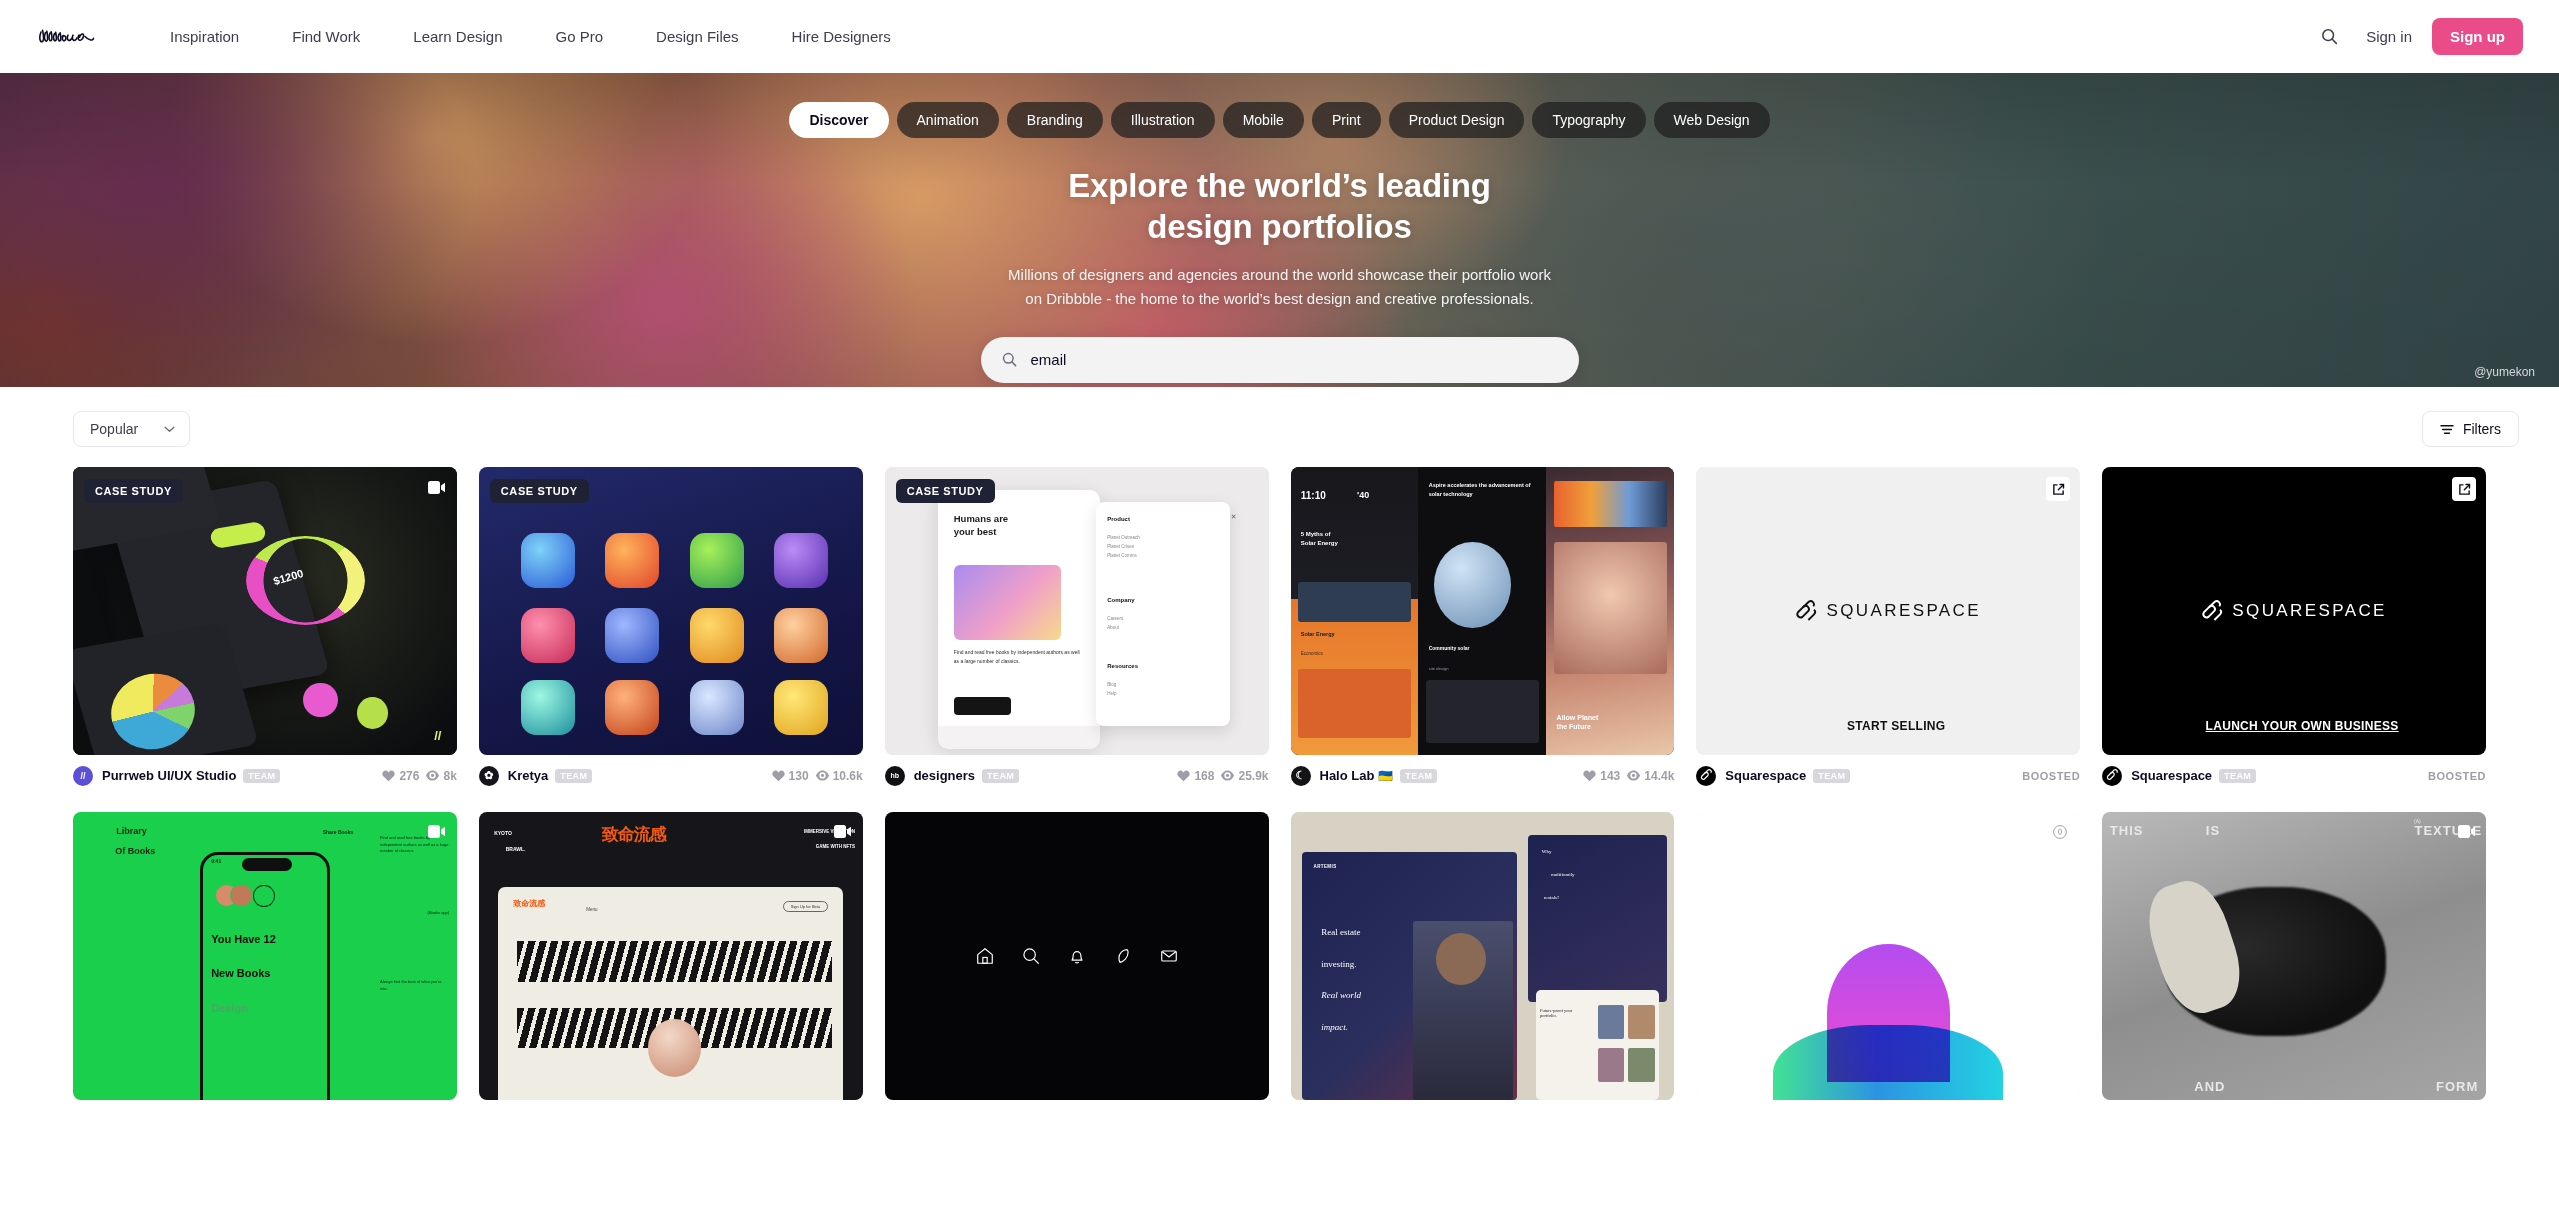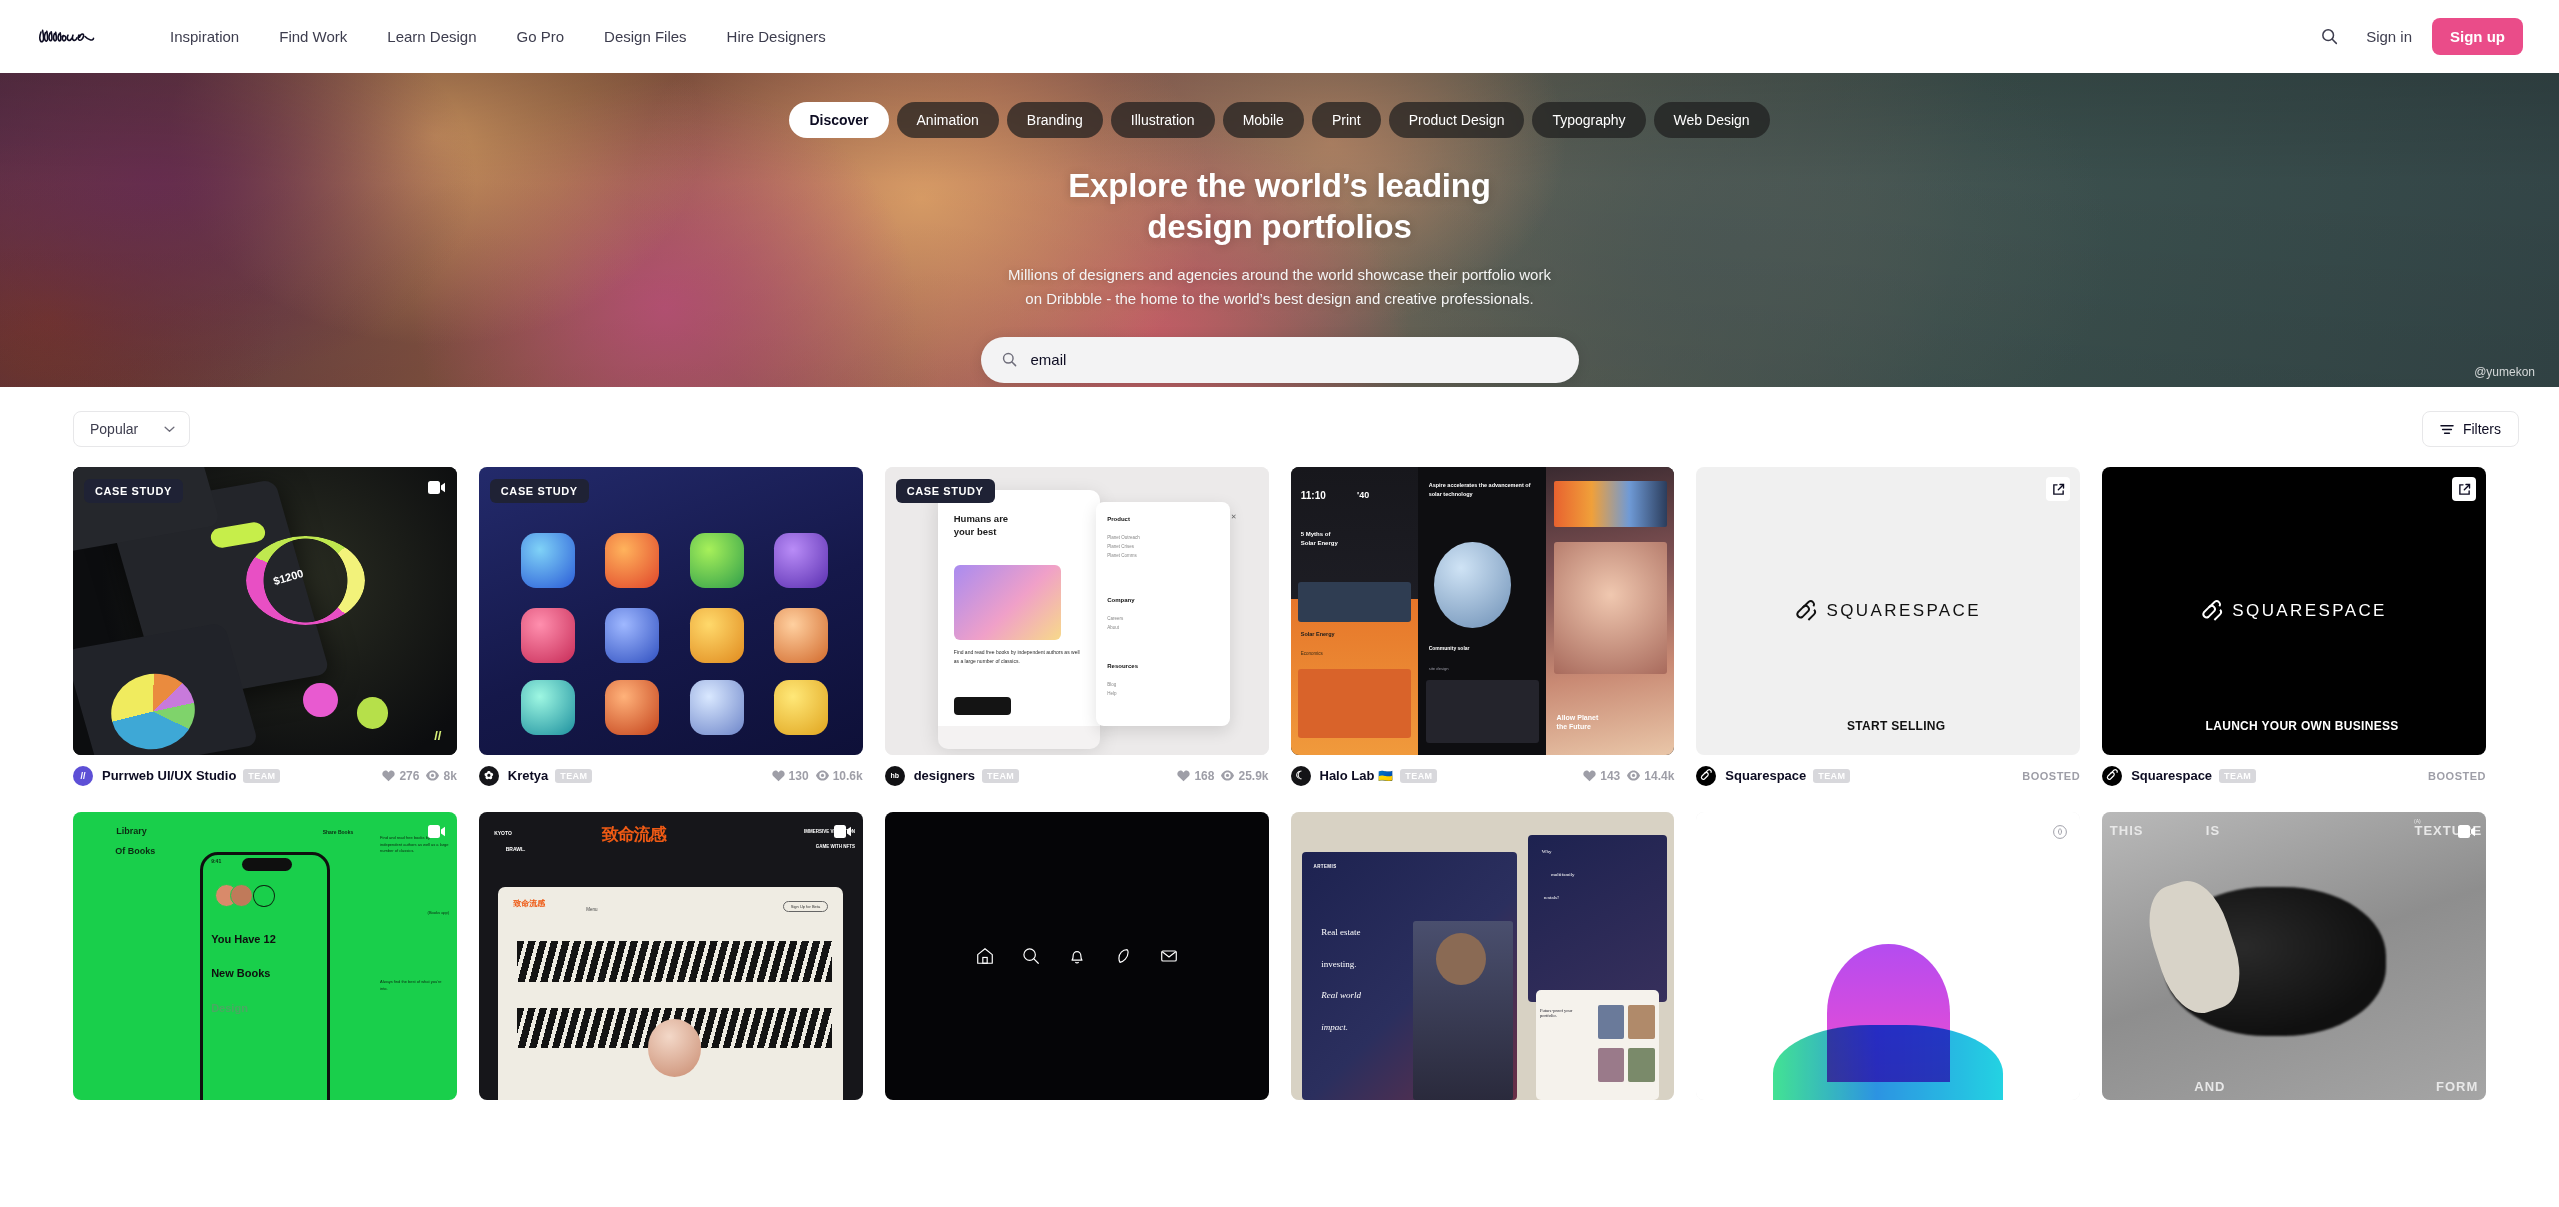--- a/index.html
+++ b/index.html
@@ -17,21 +17,21 @@
     position: relative;
     z-index: 30;
     height: 73px;
     display: flex;
     align-items: center;
     padding: 0 36px 0 38px;
     background: #fff;
   }
   .logo { display: flex; align-items: center; margin-right: 40px; }
   .logo svg { display: block; }
-  .nav { display: flex; align-items: center; gap: 4px; justify-content: center; }
+  .nav { display: flex; align-items: center; gap: 17px; justify-content: center; }
   .nav a {
     font-size: 15px;
     color: #3d3d4e;
     text-decoration: none;
     padding: 8px 18px;
     white-space: nowrap;
   }
   .header-right { margin-left: auto; display: flex; align-items: center; gap: 6px; }
   .icon-btn {
     width: 34px; height: 34px;
@@ -531,21 +531,21 @@
     <div class="thumb" style="background:#000;">
       <div class="thumb-art sq-card" style="color:#fff;">
         <div class="sq-logo">
           <svg width="22" height="22" viewBox="0 0 24 24" fill="none" stroke="#fff" stroke-width="2.1">
             <path d="M3.2 13.4 9.6 7a3.6 3.6 0 0 1 5 5l-6.4 6.4a3.6 3.6 0 0 1-5-5z"></path>
             <path d="M8.6 8.2 15 1.9a3.6 3.6 0 0 1 5 5"></path>
             <path d="M20.8 10.6a3.6 3.6 0 0 1 0 5l-6.2 6.2"></path>
           </svg>
           <span>SQUARESPACE</span>
         </div>
-        <div class="sq-cta" style="">LAUNCH YOUR OWN BUSINESS</div>
+        <div class="sq-cta" style="text-decoration:underline;">LAUNCH YOUR OWN BUSINESS</div>
       </div>
       <div class="corner-icon boxed">
         <svg width="13" height="13" viewBox="0 0 14 14" fill="none" stroke="#0d0c22" stroke-width="1.5">
           <path d="M5.4 2H2v10h10V8.6" stroke-linecap="round"></path>
             <path d="M8.6 1.6H12.4V5.4" stroke-linecap="round"></path>
             <path d="M12.2 1.8 6.8 7.2" stroke-linecap="round"></path>
         </svg>
       </div>
     </div>
     <div class="meta">

